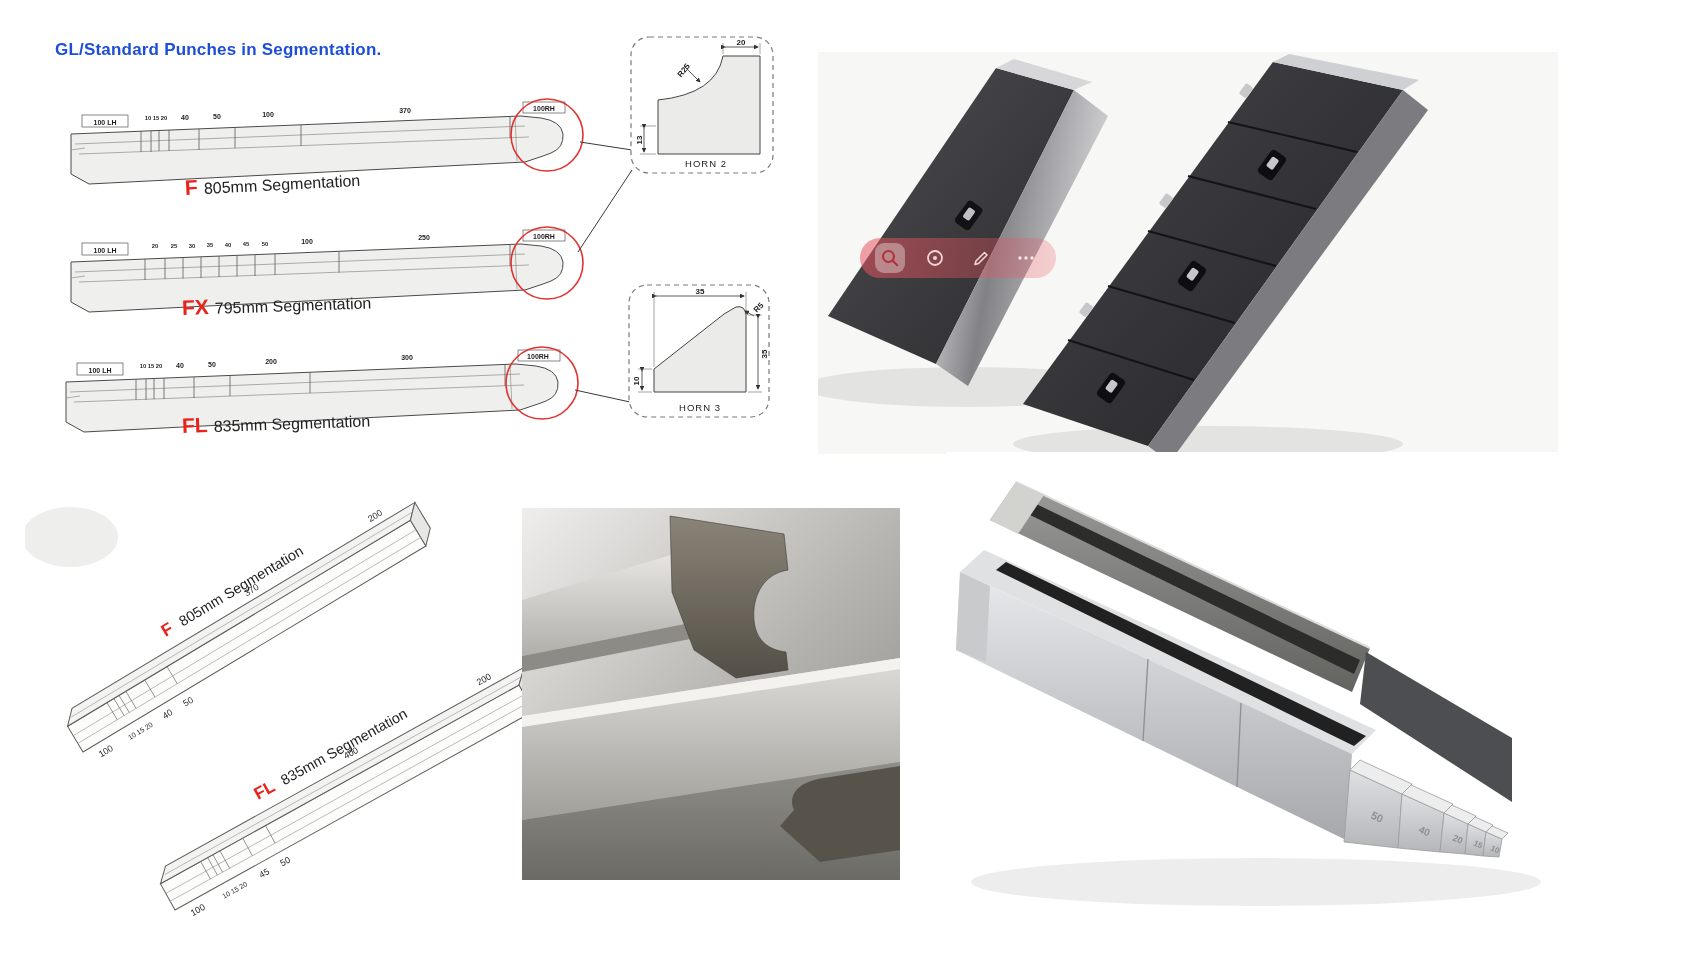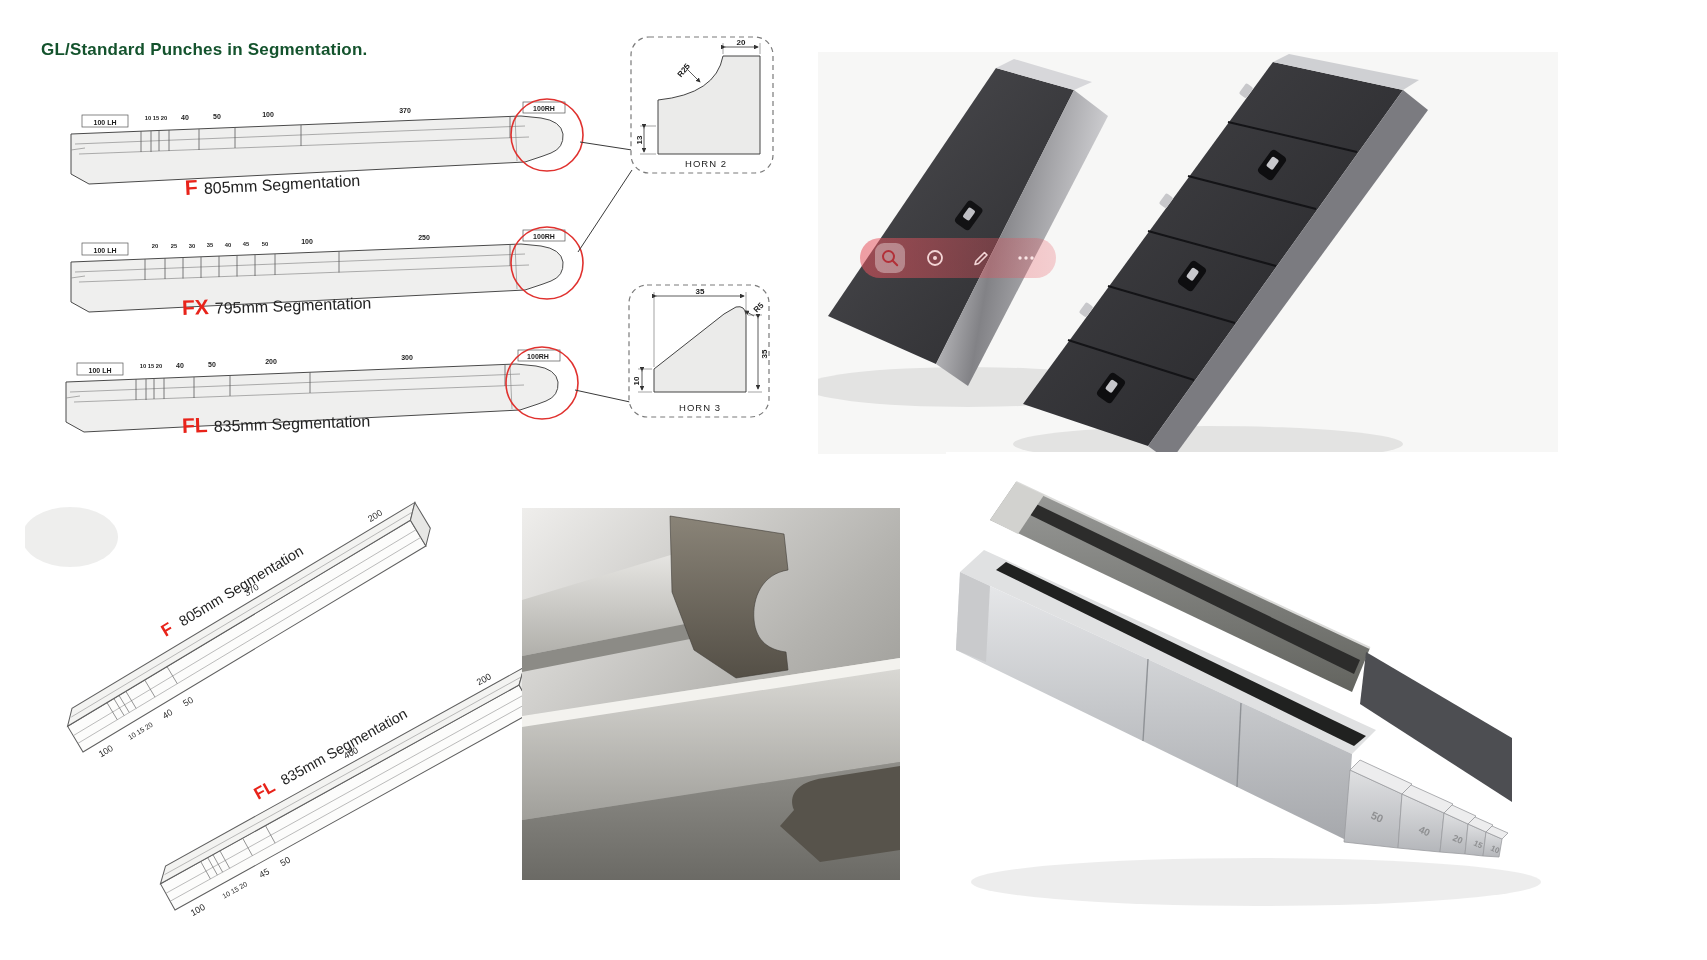--- a/index.html
+++ b/index.html
@@ -1,20 +1,20 @@
 <!DOCTYPE html>
 <html><head>
 <meta charset="utf-8">
 <style>
   *{margin:0;padding:0;box-sizing:border-box}
   html,body{background:#fff}
   body{font-family:"Liberation Sans", sans-serif;}
   .canvas{position:relative;width:1707px;height:960px;background:#ffffff;overflow:hidden}
   .abs{position:absolute}
-  .title{left:41px;top:40px;font-size:17px;font-weight:bold;color:#14532d;letter-spacing:.2px}
+  .title{left:55px;top:40px;font-size:17px;font-weight:bold;color:#1d4ed8;letter-spacing:.2px}
   svg{display:block}
   svg text{font-family:"Liberation Sans", sans-serif;fill:#1c1c1c}
 
   
   .punch-svg{position:absolute}
   .punch-svg .body{fill:#efefee;stroke:#4a4a4a;stroke-width:1}
   .punch-svg .inner{fill:none;stroke:#8d8d8d;stroke-width:.7}
   .punch-svg .divs line{stroke:#5a5a5a;stroke-width:.8}
   .punch-svg text{text-anchor:middle;font-size:7px;font-weight:bold}
   .punch-svg .t6{font-size:5.8px}

